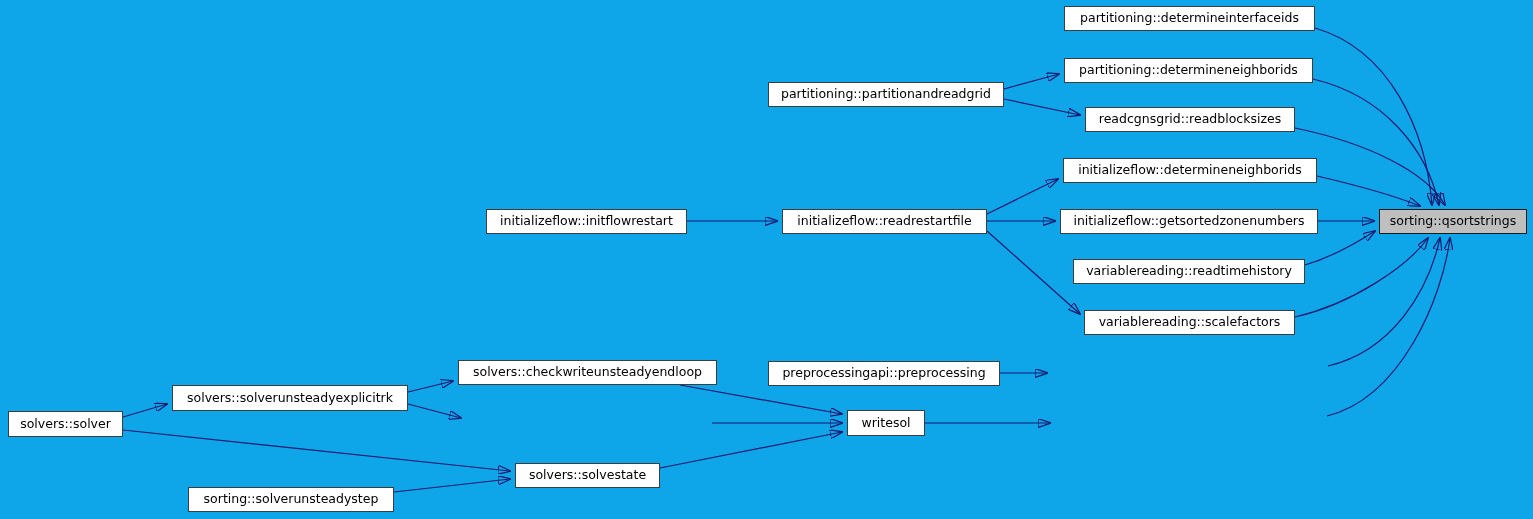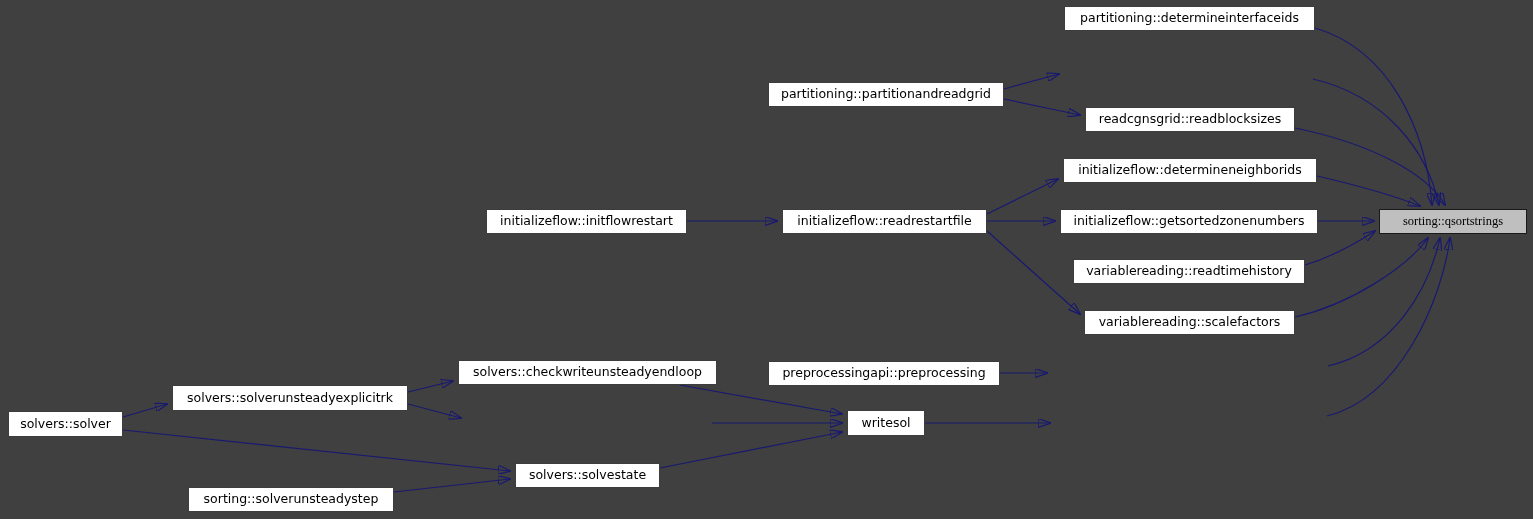--- a/index.html
+++ b/index.html
@@ -1,20 +1,20 @@
 <!DOCTYPE html>
 <html><head>
 <meta charset="utf-8">
 <style>
   html, body { margin: 0; padding: 0; background: #ffffff; }
   #canvas {
     position: relative;
     width: 1533px;
     height: 519px;
-    background: #404040;
+    background: #0ea5e9;
     font-family: "DejaVu Sans", "Liberation Sans", sans-serif;
     overflow: hidden;
   }
   #edge-layer {
     position: absolute;
     left: 0; top: 0;
     width: 1533px; height: 519px;
   }
   #edge-layer path { stroke: #191970; stroke-width: 1.2; fill: none; }
   .node {
@@ -28,21 +28,20 @@
     display: flex;
     align-items: center;
     justify-content: center;
     white-space: nowrap;
     cursor: pointer;
     z-index: 2;
   }
   .node.highlight {
     background: #bfbfbf;
     border-color: #1a1a1a;
-    font-family: Liberation Serif, serif;
   }
 </style>
 </head>
 <body>
 
 <div id="canvas">
 
   <svg id="edge-layer" width="1533" height="519" viewBox="0 0 1533 519" xmlns="http://www.w3.org/2000/svg">
     <defs>
       <marker id="arrow" markerUnits="userSpaceOnUse" markerWidth="13" markerHeight="9" refX="12" refY="4.5" orient="auto">
@@ -70,20 +69,21 @@
     <path d="M712,423 L842,423" marker-end="url(#arrow)"></path>
     <path d="M660,468 L842,432" marker-end="url(#arrow)"></path>
     <path d="M408,392 L453,381" marker-end="url(#arrow)"></path>
     <path d="M408,404 L461,418" marker-end="url(#arrow)"></path>
     <path d="M123,417 L167,404" marker-end="url(#arrow)"></path>
     <path d="M123,430 L510,471" marker-end="url(#arrow)"></path>
     <path d="M394,492 L510,479" marker-end="url(#arrow)"></path>
   </svg>
 
   <div class="node" style="left:1064px;top:6px;width:251px;height:25px">partitioning::determineinterfaceids</div>
+  <div class="node" style="left:1064px;top:58px;width:249px;height:25px">partitioning::determineneighborids</div>
   <div class="node" style="left:768px;top:82px;width:236px;height:25px">partitioning::partitionandreadgrid</div>
   <div class="node" style="left:1085px;top:107px;width:210px;height:25px">readcgnsgrid::readblocksizes</div>
   <div class="node" style="left:1063px;top:158px;width:254px;height:25px">initializeflow::determineneighborids</div>
   <div class="node" style="left:486px;top:209px;width:201px;height:25px">initializeflow::initflowrestart</div>
   <div class="node" style="left:782px;top:209px;width:205px;height:25px">initializeflow::readrestartfile</div>
   <div class="node" style="left:1060px;top:209px;width:258px;height:25px">initializeflow::getsortedzonenumbers</div>
   <div class="node highlight" style="left:1379px;top:209px;width:148px;height:25px">sorting::qsortstrings</div>
   <div class="node" style="left:1073px;top:259px;width:232px;height:25px">variablereading::readtimehistory</div>
   <div class="node" style="left:1084px;top:310px;width:211px;height:25px">variablereading::scalefactors</div>
   <div class="node" style="left:458px;top:360px;width:259px;height:25px">solvers::checkwriteunsteadyendloop</div>

